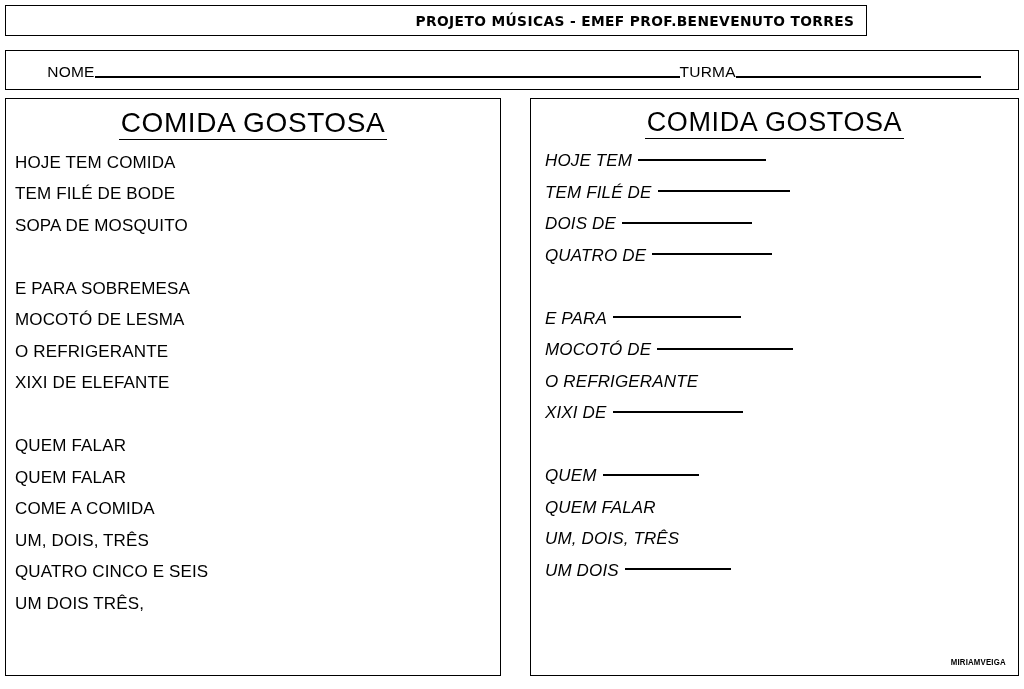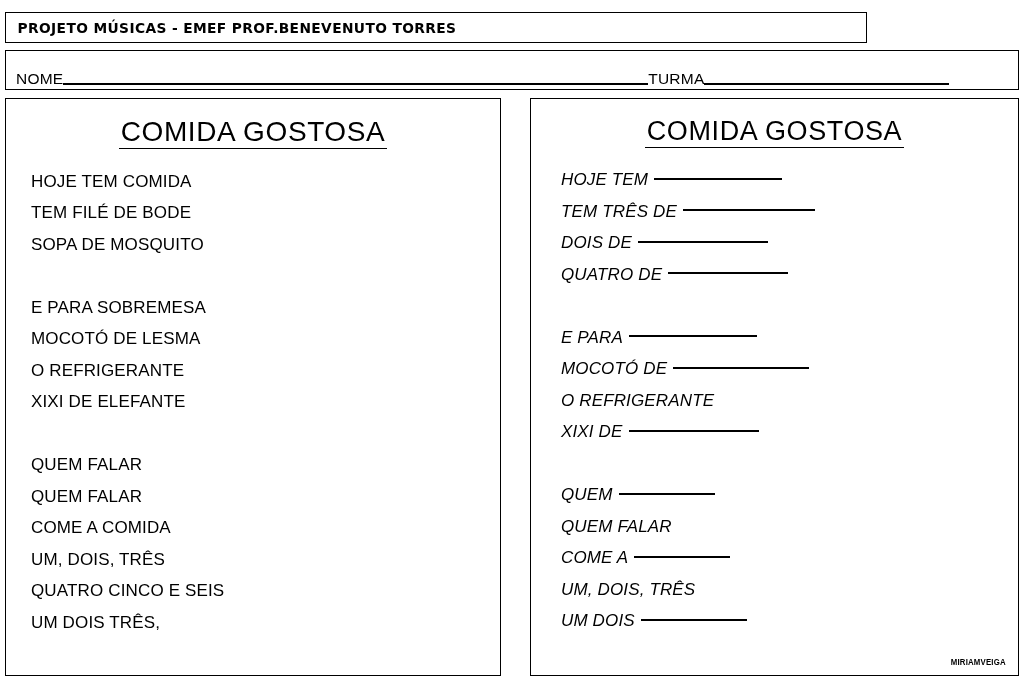--- a/index.html
+++ b/index.html
@@ -18,27 +18,27 @@
     position: relative;
     width: 1024px;
     height: 689px;
     background: #ffffff;
   }
 
   
   .header-box {
     position: absolute;
     left: 5px;
-    top: 12px;
+    top: 5px;
     width: 862px;
     height: 31px;
     border: 1.5px solid #000;
     display: flex;
     align-items: center;
-    justify-content: flex-start;
+    justify-content: flex-end;
   }
 
   .header-title {
     font-family: "DejaVu Sans", sans-serif;
     font-weight: bold;
     font-size: 14.5px;
     letter-spacing: 0.4px;
     white-space: nowrap;
     transform: scaleX(0.95);
   }
@@ -49,25 +49,26 @@
     left: 5px;
     top: 50px;
     width: 1014px;
     height: 40px;
     border: 1.5px solid #000;
   }
 
   .idrow {
     position: absolute;
     left: 10px;
-    bottom: 3px;
+    bottom: 10px;
     width: 996px;
     display: flex;
     align-items: flex-end;
     white-space: nowrap;
+    justify-content: center;
   }
 
   .idlabel {
     font-size: 15.5px;
     letter-spacing: 0.2px;
     line-height: 1;
   }
 
   .rule {
     display: inline-block;
@@ -90,31 +91,31 @@
 
   .panel-left  { left: 5px;   width: 496px; }
   .panel-right { left: 530px; width: 489px; }
 
   .panel-heading {
     text-align: center;
     font-size: 28px;
     font-weight: 300;
     letter-spacing: 0.6px;
     line-height: 1.12;
-    margin: 9px auto 6px auto;
+    margin: 0 auto 6px auto;
     display: table;
     border-bottom: 1.6px solid #000;
     padding: 0 2px 1px 2px;
   }
 
   .panel-right .panel-heading { font-size: 27px; }
 
   .lyrics {
     list-style: none;
-    margin: 16px;
+    margin: 0;
     padding: 0;
   }
 
   .lyric-line {
     font-size: 17px;
     letter-spacing: 0.15px;
     line-height: 1;
     height: 31.5px;
     display: flex;
     align-items: center;
@@ -215,21 +216,21 @@
   </div>
 
   <div class="panel panel-right">
     <div class="panel-heading">COMIDA GOSTOSA</div>
     <div class="lyrics">
         <div class="lyric-line">
           <span class="lyric-text">HOJE TEM</span>
           <span class="fill" style="width: 128px;"></span>
         </div>
         <div class="lyric-line">
-          <span class="lyric-text">TEM TRÊS DE</span>
+          <span class="lyric-text">TEM FILÉ DE</span>
           <span class="fill" style="width: 132px;"></span>
         </div>
         <div class="lyric-line">
           <span class="lyric-text">DOIS DE</span>
           <span class="fill" style="width: 130px;"></span>
         </div>
         <div class="lyric-line">
           <span class="lyric-text">QUATRO DE</span>
           <span class="fill" style="width: 120px;"></span>
         </div>
@@ -251,24 +252,20 @@
         </div>
         <div class="lyric-line blank-row"></div>
         <div class="lyric-line">
           <span class="lyric-text">QUEM</span>
           <span class="fill" style="width: 96px;"></span>
         </div>
         <div class="lyric-line">
           <span class="lyric-text">QUEM FALAR</span>
         </div>
         <div class="lyric-line">
-          <span class="lyric-text">COME A</span>
-          <span class="fill" style="width: 96px;"></span>
-        </div>
-        <div class="lyric-line">
           <span class="lyric-text">UM, DOIS, TRÊS</span>
         </div>
         <div class="lyric-line">
           <span class="lyric-text">UM DOIS</span>
           <span class="fill" style="width: 106px;"></span>
         </div>
       </div>
 
     <div class="credit">MIRIAMVEIGA</div>
   </div>

